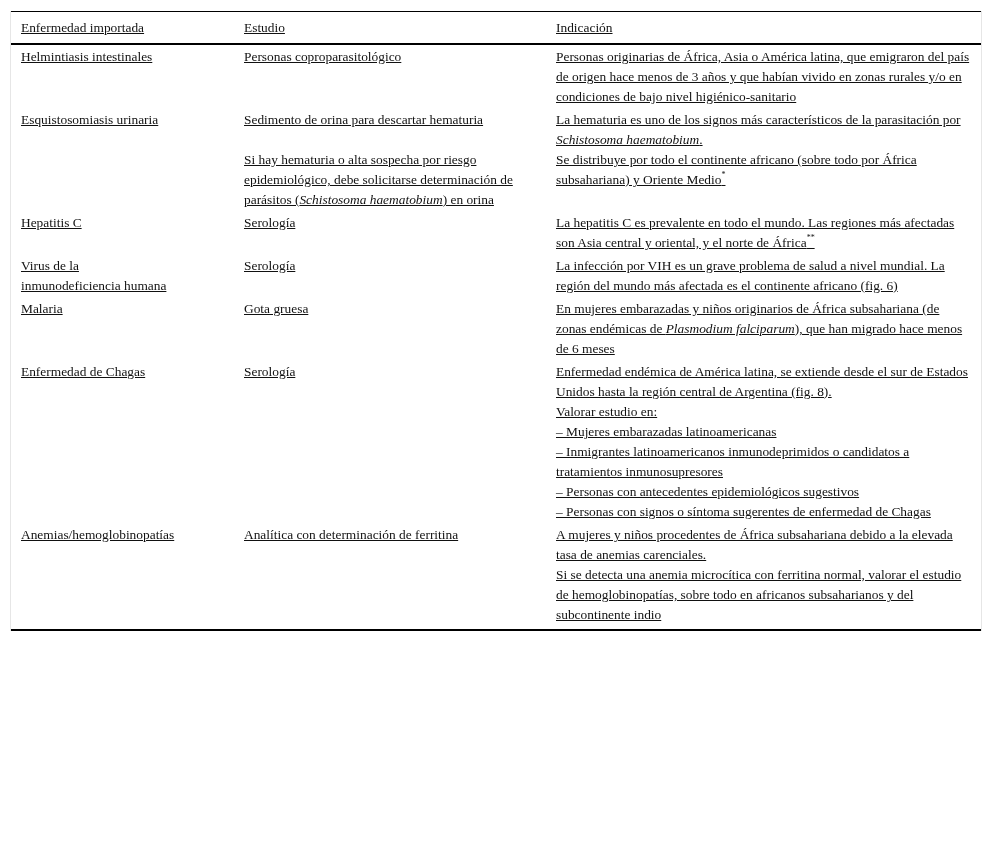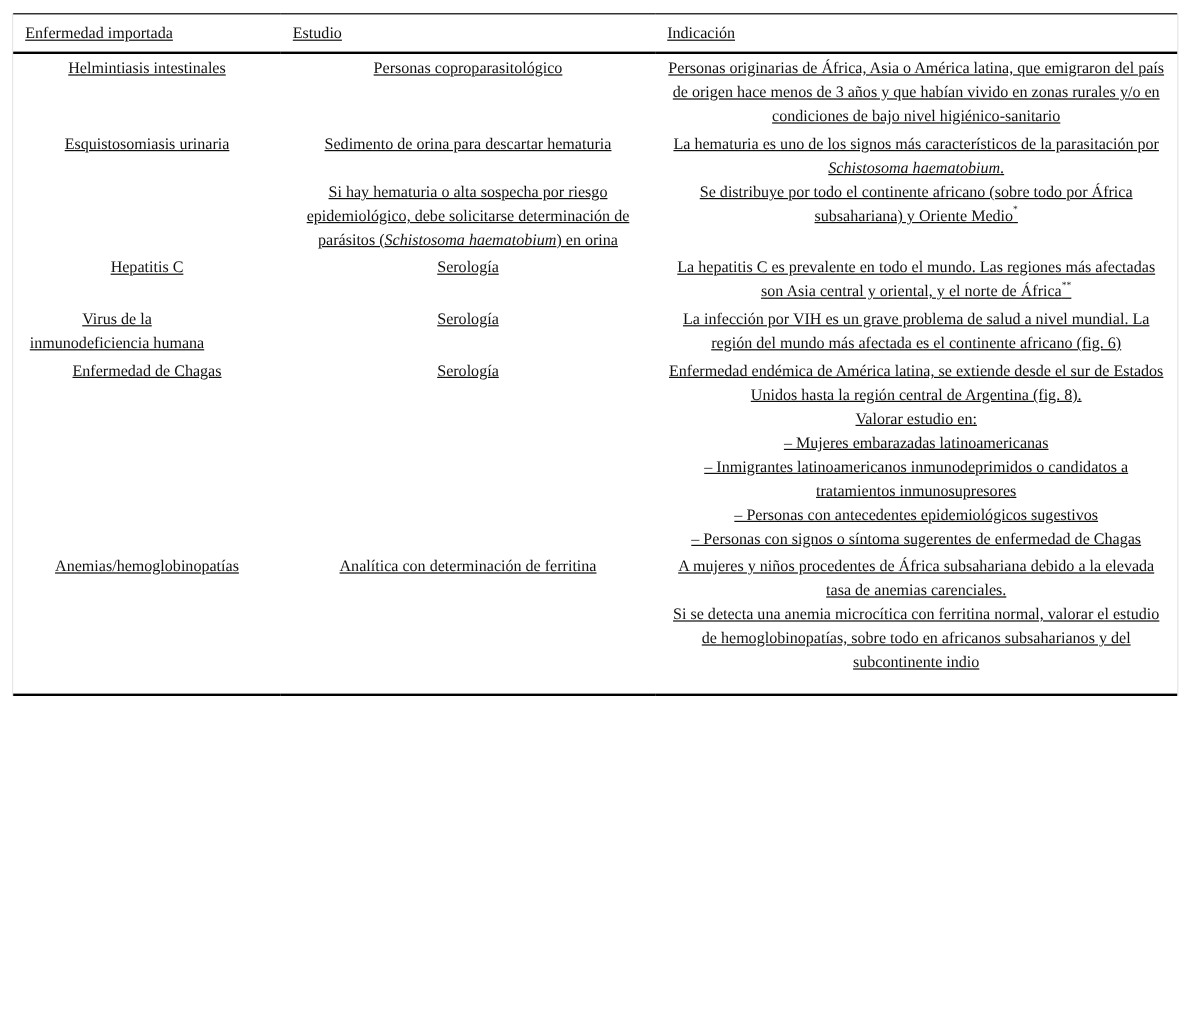--- a/index.html
+++ b/index.html
@@ -38,21 +38,21 @@
     border-bottom: 2px solid #000000;
   }
   th {
     font-weight: normal;
     text-align: left;
     vertical-align: top;
     padding: 7px 10px 6px 10px;
     line-height: 18px;
   }
   td {
-    text-align: center;
+    text-align: left;
     vertical-align: top;
     padding: 1px 10px 2px 10px;
     line-height: 20px;
     margin-top: 20px;
   }
   tbody tr:first-child td {
     padding-top: 2px;
   }
   col.c1 { width: 223px; }
   col.c2 { width: 312px; }
@@ -112,38 +112,43 @@
         <td><span>La hepatitis C es prevalente en todo el mundo. Las regiones más afectadas son Asia central y oriental, y el norte de África</span><sup>**</sup></td>
       </tr>
 
       <tr>
         <td style="padding-right:60px;">Virus de la inmunodeficiencia humana</td>
         <td>Serología</td>
         <td>La infección por VIH es un grave problema de salud a nivel mundial. La región del mundo más afectada es el continente africano (fig. 6)</td>
       </tr>
 
 
+      <tr>
+        <td>Malaria</td>
+        <td>Gota gruesa</td>
+        <td><span>En mujeres embarazadas y niños originarios de África subsahariana (de zonas endémicas de </span><em>Plasmodium falciparum</em><span>), que han migrado hace menos de 6 meses</span></td>
+      </tr>
 
       <tr>
         <td>Enfermedad de Chagas</td>
         <td>Serología</td>
         <td>
           <span class="line">Enfermedad endémica de América latina, se extiende desde el sur de Estados Unidos hasta la región central de Argentina (fig. 8).</span>
           <span class="line">Valorar estudio en:</span>
           <span class="line">– Mujeres embarazadas latinoamericanas</span>
           <span class="line">– Inmigrantes latinoamericanos inmunodeprimidos o candidatos a tratamientos inmunosupresores</span>
           <span class="line">– Personas con antecedentes epidemiológicos sugestivos</span>
           <span class="line">– Personas con signos o síntoma sugerentes de enfermedad de Chagas</span>
         </td>
       </tr>
 
       <tr>
         <td>Anemias/hemoglobinopatías</td>
         <td>Analítica con determinación de ferritina</td>
-        <td style="padding-bottom:16px;">
+        <td style="padding-bottom:4px;">
           <span class="line">A mujeres y niños procedentes de África subsahariana debido a la elevada tasa de anemias carenciales.</span>
           <span class="line">Si se detecta una anemia microcítica con ferritina normal, valorar el estudio de hemoglobinopatías, sobre todo en africanos subsaharianos y del subcontinente indio</span>
         </td>
       </tr>
 
     </tbody>
   </table>
 </div>
 
 </body></html>

